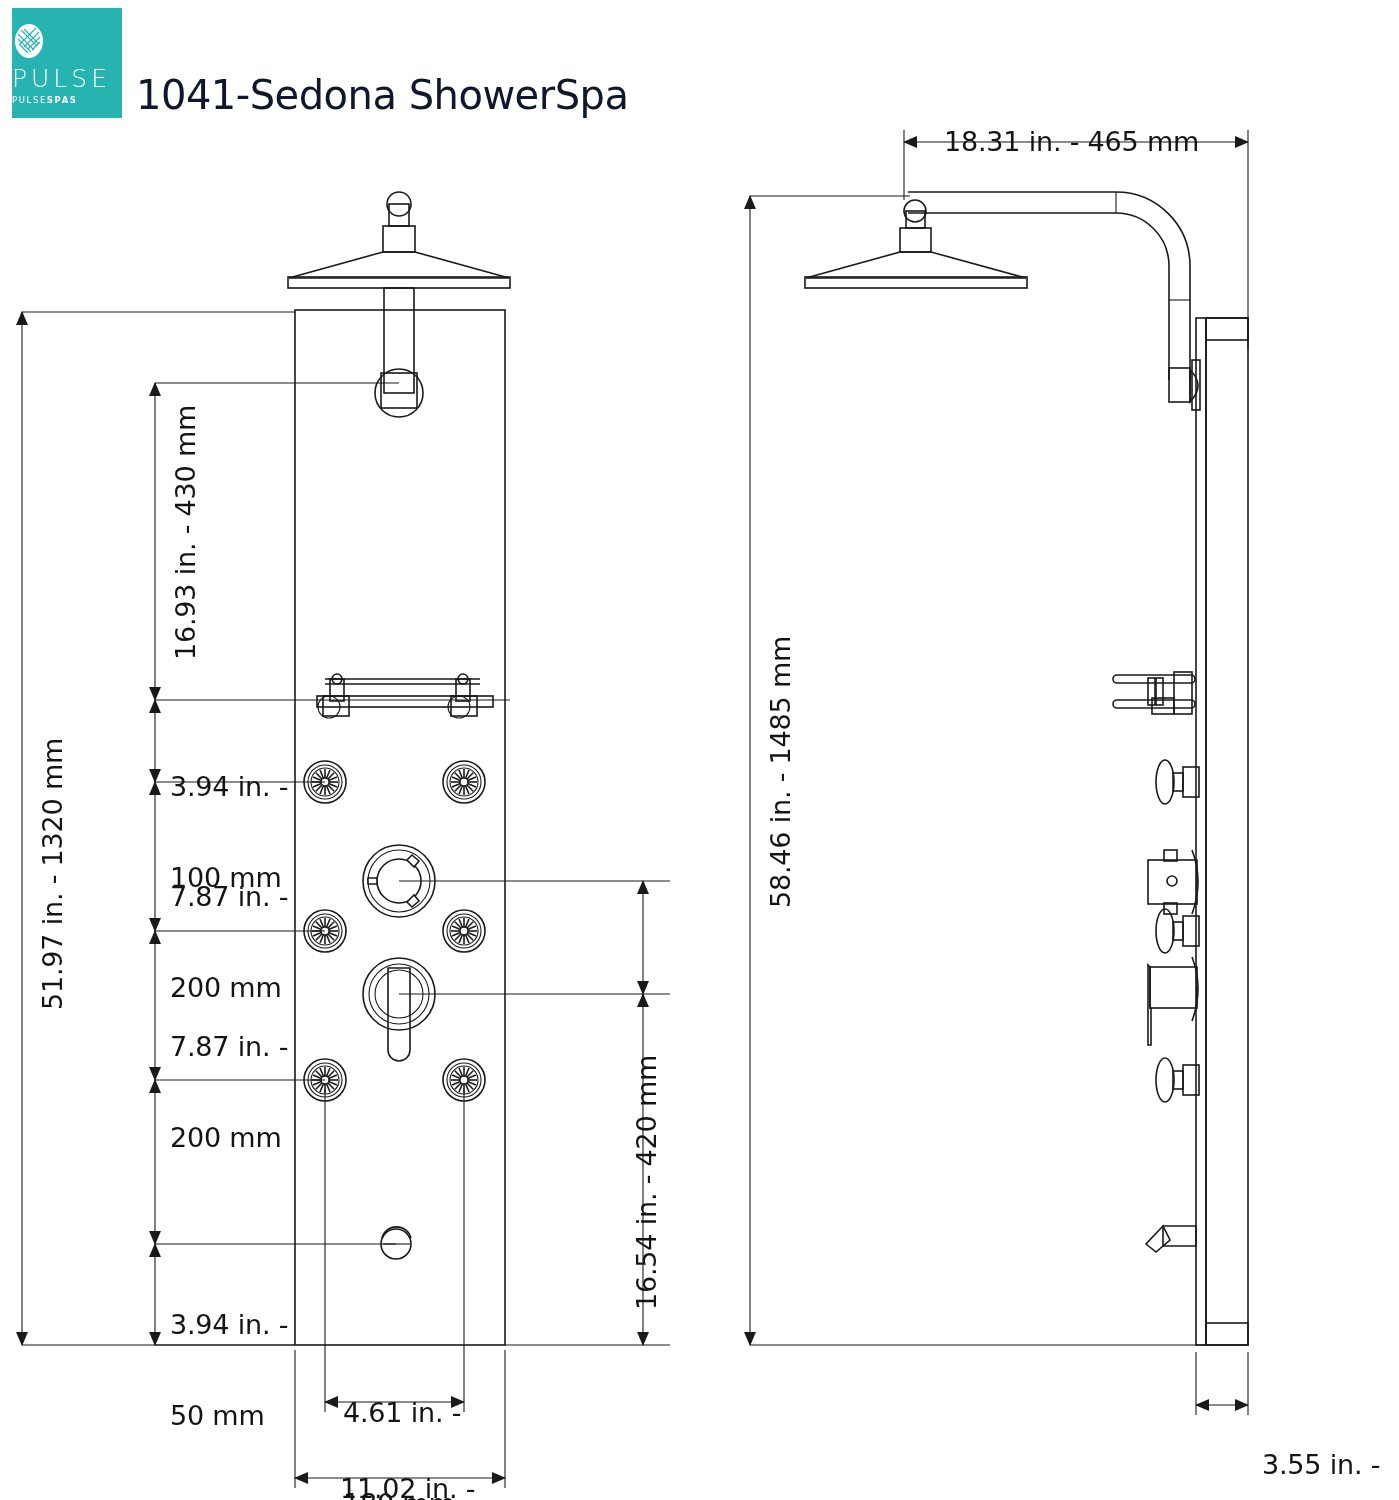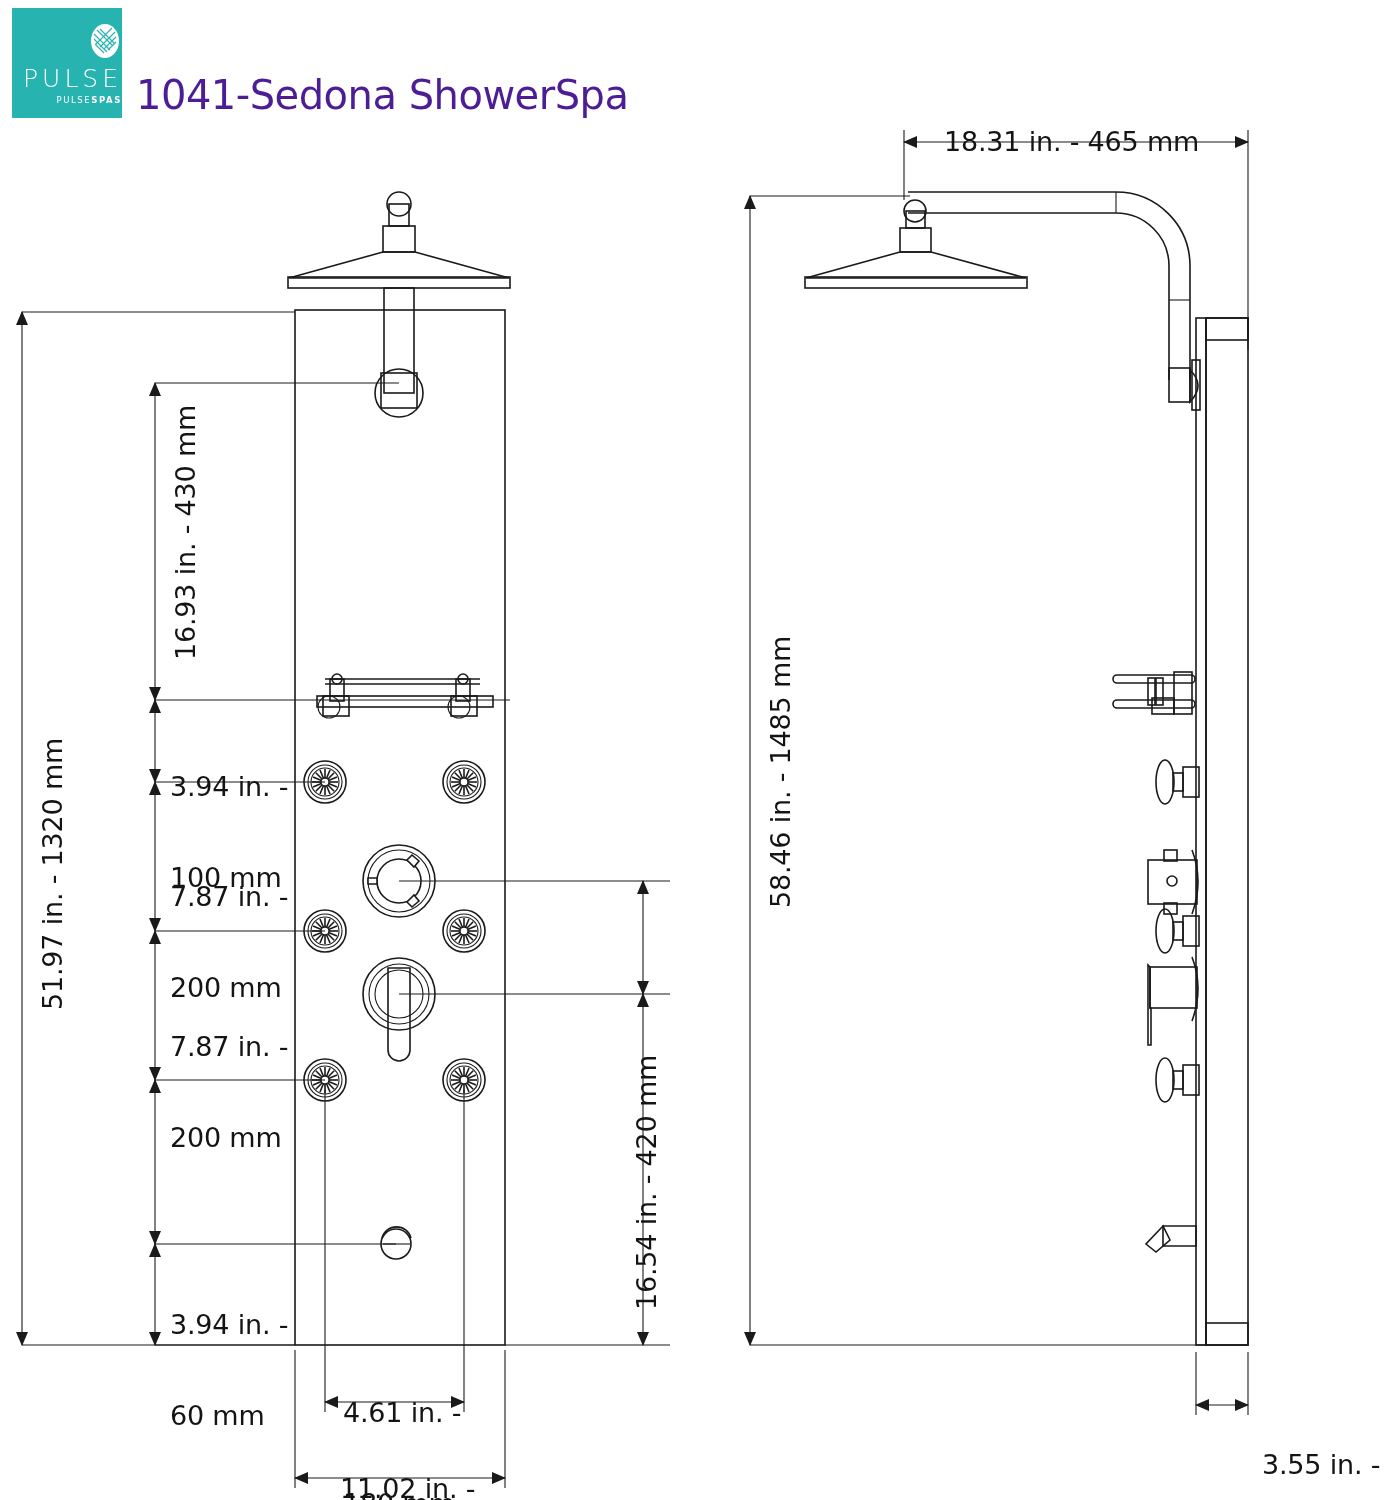--- a/index.html
+++ b/index.html
@@ -23,21 +23,21 @@
   
   .logo-box {
     position: absolute;
     left: 12px;
     top: 8px;
     width: 110px;
     height: 110px;
     background: #27b3b0;
     display: flex;
     flex-direction: column;
-    align-items: flex-end;
+    align-items: flex-start;
     justify-content: center;
   }
   .logo-mark {
     width: 34px;
     height: 40px;
     margin-bottom: 2px;
   }
   .logo-word {
     color: #ffffff;
     font-size: 25px;
@@ -54,21 +54,21 @@
     margin-top: 5px;
     line-height: 1;
   }
   .logo-sub b { font-weight: 700; }
 
   .drawing-title {
     position: absolute;
     left: 136px;
     top: 72px;
     font-size: 40px;
-    color: #4c1d95;
+    color: #0f172a;
     font-weight: 400;
     white-space: nowrap;
     letter-spacing: -0.5px;
     text-align: right;
   }
 
   
   svg.tech {
     position: absolute;
     left: 0;
@@ -444,21 +444,21 @@
   </div>
 
   <div class="dimlabel" style="left:170px; top:972px;">
     <div>7.87 in. -</div>
     <div>200 mm</div>
   </div>
 
 
   <div class="dimlabel" style="left:170px; top:1250px;">
     <div>3.94 in. -</div>
-    <div>60 mm</div>
+    <div>50 mm</div>
   </div>
 
 
   <div class="dimlabel rot" style="left:632px; top:1310px;">16.54 in. - 420 mm</div>
 
   <div class="dimlabel" style="left:343px; top:1338px;">
     <div>4.61 in. -</div>
     <div>180 mm</div>
   </div>
 

